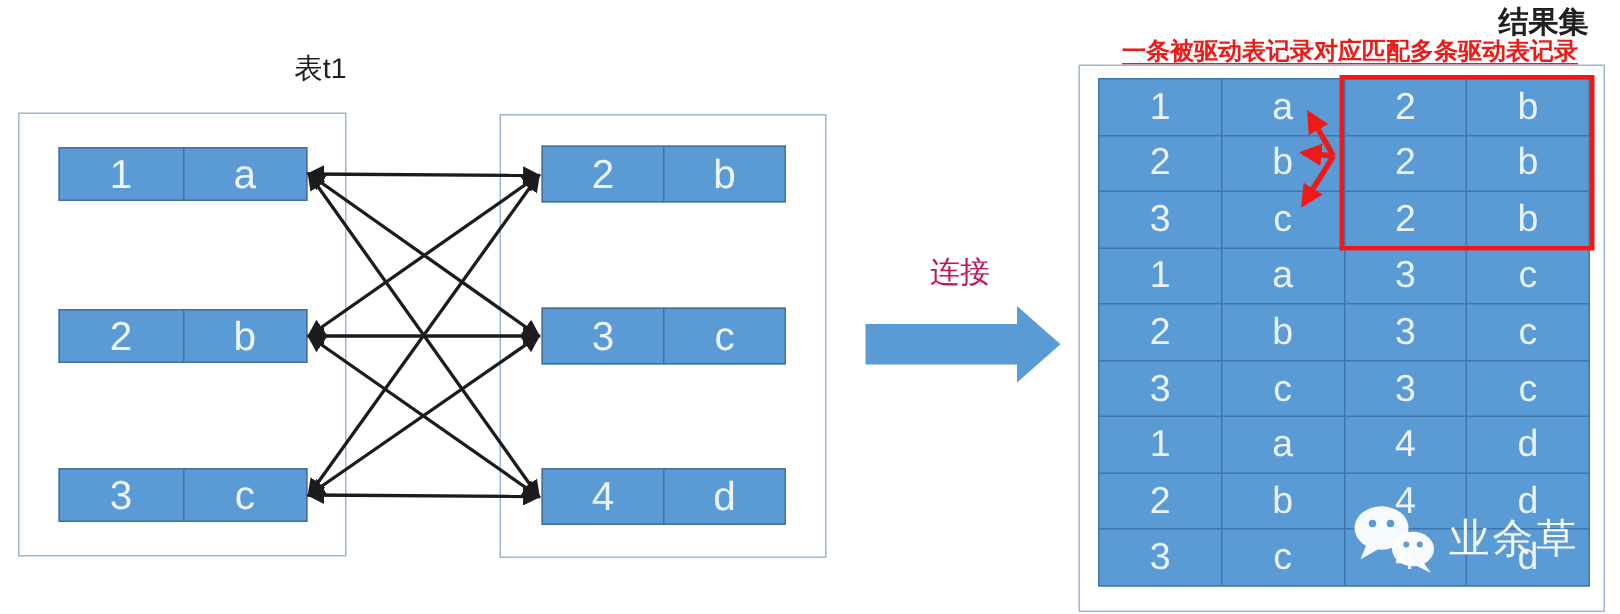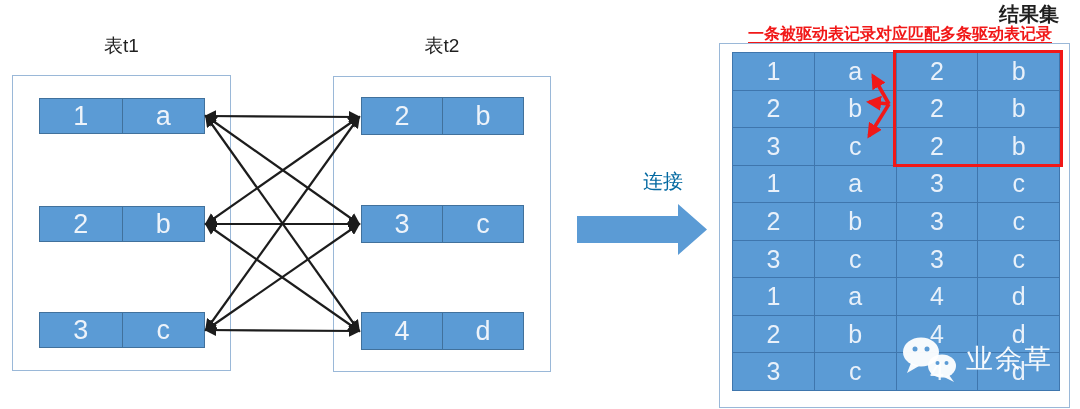--- a/index.html
+++ b/index.html
@@ -1,36 +1,36 @@
 <!DOCTYPE html>
 <html><head>
 <meta charset="utf-8">
 <style>
   html,body{margin:0;padding:0;background:#ffffff;}
   .canvas{
     position:relative;width:1080px;height:409px;background:#ffffff;overflow:hidden;
     font-family:"Liberation Sans","DejaVu Sans",sans-serif;
   }
   .tbl-title{
-    position:absolute;top:33px;text-align:center;font-size:19px;color:#1f1f1f;
+    position:absolute;top:33px;text-align:right;font-size:19px;color:#1f1f1f;
   }
   .tbl-box{
     position:absolute;border:1px solid #9ab8d8;background:#ffffff;box-sizing:border-box;
   }
   .cellrow{
     position:absolute;display:flex;background:#5b9bd5;border:1px solid #41719c;box-sizing:border-box;
   }
   .cellrow .half{
     flex:1;display:flex;align-items:center;justify-content:center;
     color:#edf3fa;font-size:27px;
   }
   .cellrow .half:first-child{border-right:1px solid #41719c;}
   .join-label{
-    position:absolute;left:597px;top:168px;width:86px;text-align:right;
-    font-size:20px;color:#0369a1;
+    position:absolute;left:597px;top:168px;width:86px;text-align:center;
+    font-size:20px;color:#be185d;
   }
   .result-title{
     position:absolute;left:739px;top:1px;width:320px;text-align:right;
     font-size:20px;font-weight:bold;color:#1f1f1f;
   }
   .result-annotation{
     position:absolute;left:710px;top:24px;width:380px;text-align:center;
     font-size:16px;font-weight:600;color:#f11818;
     text-decoration:underline;text-decoration-thickness:2px;text-underline-offset:3px;
     white-space:nowrap;
@@ -77,21 +77,20 @@
   </div>
   <div class="cellrow" style="left:39px;top:206px;width:166px;height:36px;">
     <div class="half">2</div>
     <div class="half">b</div>
   </div>
   <div class="cellrow" style="left:39px;top:312px;width:166px;height:36px;">
     <div class="half">3</div>
     <div class="half">c</div>
   </div>
 
-  <div class="tbl-title" style="left:333px;width:218px;">表t2</div>
   <div class="tbl-box" style="left:333px;top:76px;width:218px;height:296px;"></div>
   <div class="cellrow" style="left:361px;top:97px;width:163px;height:38px;">
     <div class="half">2</div>
     <div class="half">b</div>
   </div>
   <div class="cellrow" style="left:361px;top:205px;width:163px;height:38px;">
     <div class="half">3</div>
     <div class="half">c</div>
   </div>
   <div class="cellrow" style="left:361px;top:312px;width:163px;height:38px;">

